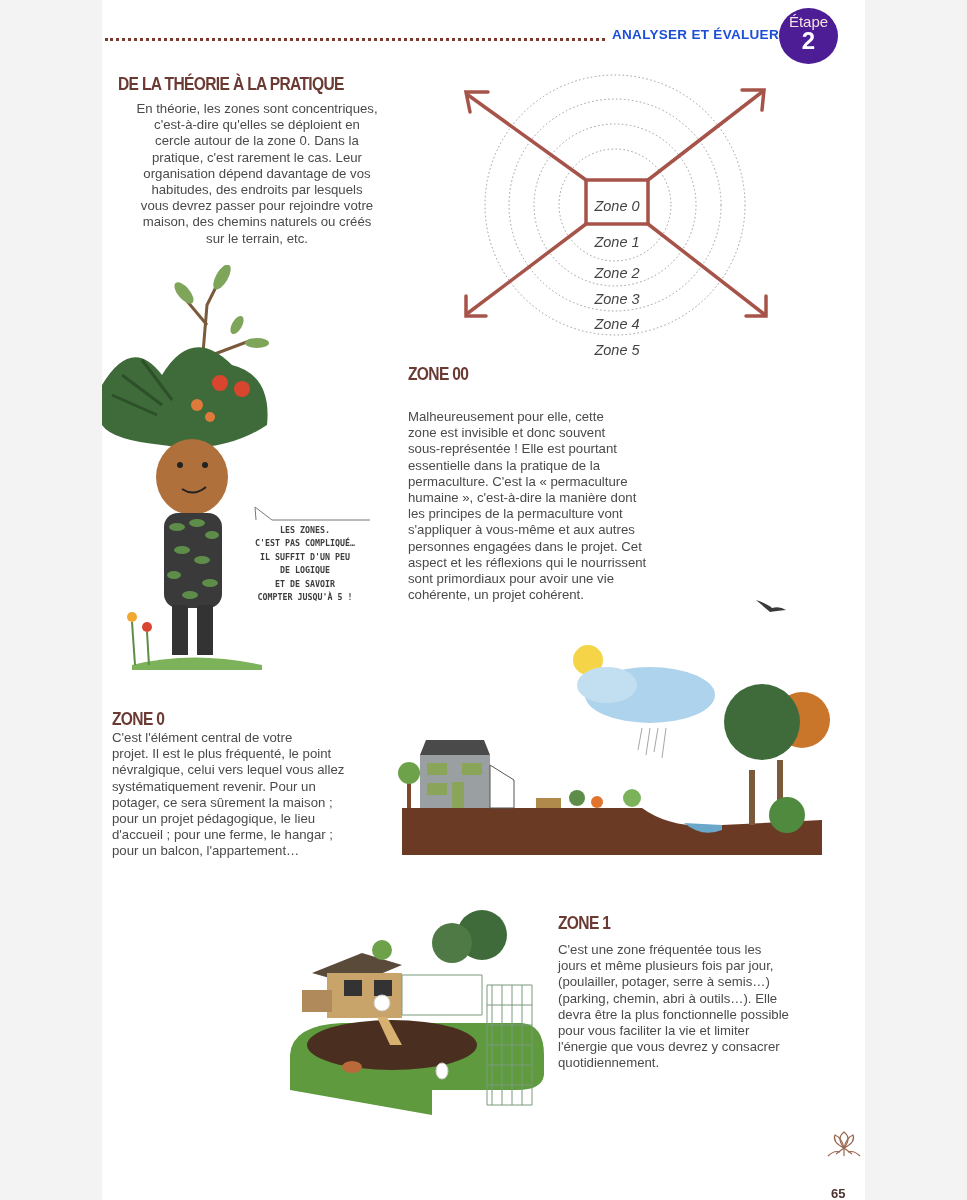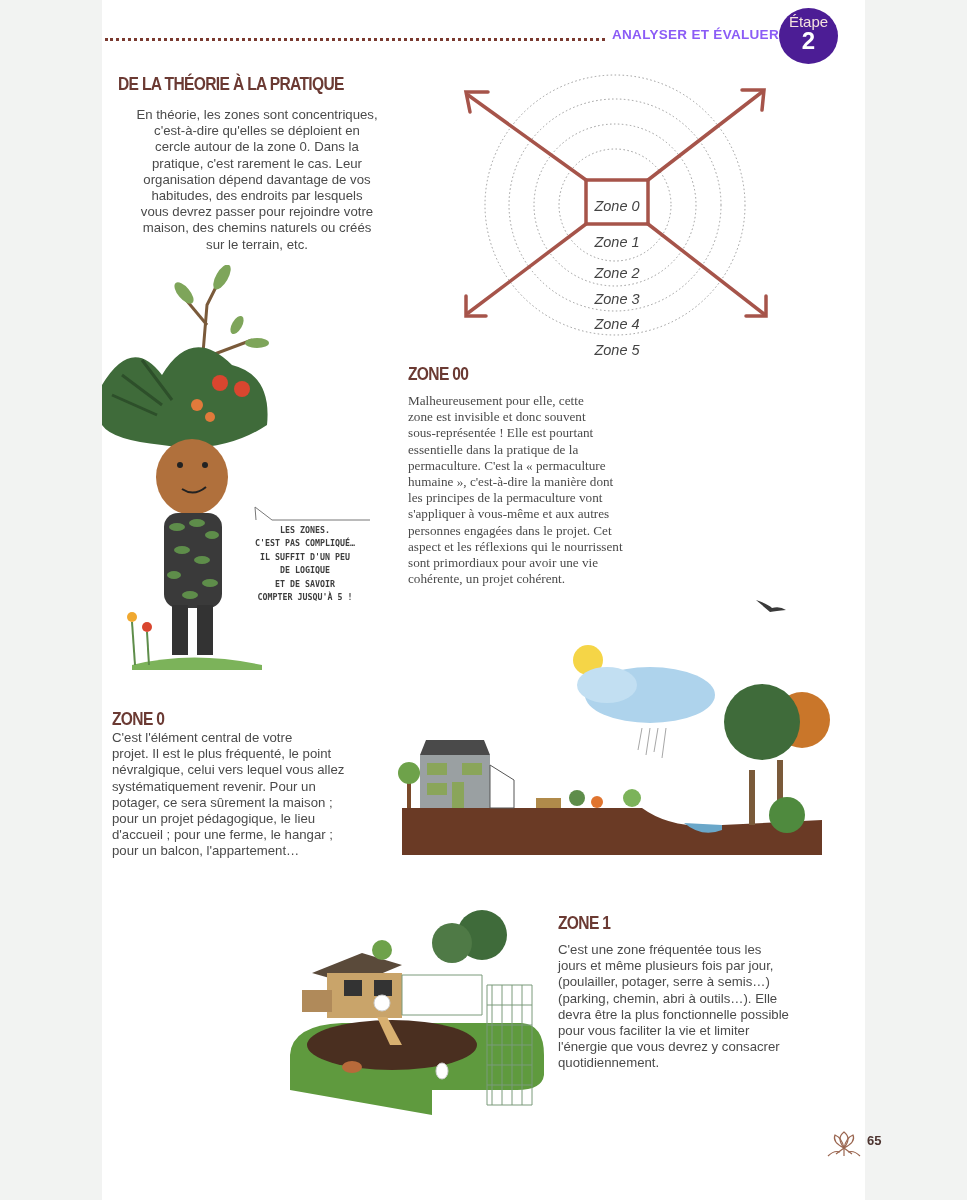--- a/index.html
+++ b/index.html
@@ -12,21 +12,21 @@
     position: absolute; left: 102px; top: 0; width: 763px; height: 1200px;
     background: #ffffff;
   }
   .abs { position: absolute; }
   .dots {
     left: 3px; top: 38px; width: 500px; height: 0;
     border-top: 3px dotted #7a3a30;
   }
   .section-title {
     left: 510px; top: 27px; font-weight: bold; font-size: 13.5px;
-    color: #8b5cf6; letter-spacing: 0.3px; white-space: nowrap;
+    color: #1d4ed8; letter-spacing: 0.3px; white-space: nowrap;
   }
   .etape-badge {
     left: 677px; top: 8px; width: 59px; height: 56px; border-radius: 50%;
     background: #4c1d95; color: #fff; text-align: center;
   }
   .etape-badge .lbl { display:block; font-size: 15px; margin-top: 5px; color:#f5e3df; }
   .etape-badge .num { display:block; font-size: 24px; font-weight: bold; line-height: 22px; }
   h2.head {
     margin: 0; font-family: "Liberation Sans", sans-serif; font-weight: bold;
     font-size: 19px; color: #6b3a33; letter-spacing: -0.8px;
@@ -48,21 +48,21 @@
 
   <div class="abs dots"></div>
   <div class="abs section-title">ANALYSER ET ÉVALUER</div>
   <div class="abs etape-badge">
     <span class="lbl">Étape</span>
     <span class="num">2</span>
   </div>
 
   <div class="abs" style="left:10px; top:73px; width:290px;text-align:center;">
     <h2 class="head">DE LA THÉORIE À LA PRATIQUE</h2>
-    <div class="body-text" style="margin-top:12px;">
+    <div class="body-text" style="margin-top:6px;">
       <div>En théorie, les zones sont concentriques,</div>
       <div>c'est-à-dire qu'elles se déploient en</div>
       <div>cercle autour de la zone 0. Dans la</div>
       <div>pratique, c'est rarement le cas. Leur</div>
       <div>organisation dépend davantage de vos</div>
       <div>habitudes, des endroits par lesquels</div>
       <div>vous devrez passer pour rejoindre votre</div>
       <div>maison, des chemins naturels ou créés</div>
       <div>sur le terrain, etc.</div>
     </div>
@@ -156,21 +156,21 @@
       <div>C'EST PAS COMPLIQUÉ…</div>
       <div>IL SUFFIT D'UN PEU</div>
       <div>DE LOGIQUE</div>
       <div>ET DE SAVOIR</div>
       <div>COMPTER JUSQU'À 5 !</div>
     </div>
   </div>
 
   <div class="abs" style="left:306px; top:363px; width:310px;">
     <h2 class="head">ZONE 00</h2>
-    <div class="body-text" style="margin-top:8px;font-family:Liberation Serif, serif;">
+    <div class="body-text" style="margin-top:24px;">
       <div>Malheureusement pour elle, cette</div>
       <div>zone est invisible et donc souvent</div>
       <div>sous-représentée ! Elle est pourtant</div>
       <div>essentielle dans la pratique de la</div>
       <div>permaculture. C'est la « permaculture</div>
       <div>humaine », c'est-à-dire la manière dont</div>
       <div>les principes de la permaculture vont</div>
       <div>s'appliquer à vous-même et aux autres</div>
       <div>personnes engagées dans le projet. Cet</div>
       <div>aspect et les réflexions qui le nourrissent</div>
@@ -286,15 +286,15 @@
     <svg width="36" height="30" viewBox="0 0 36 30">
       <g stroke="#9a6650" stroke-width="1.2" fill="none">
         <path d="M18 18 Q10 8 18 2 Q26 8 18 18 Z"></path>
         <path d="M18 18 Q6 12 9 5 Q16 8 18 18"></path>
         <path d="M18 18 Q30 12 27 5 Q20 8 18 18"></path>
         <path d="M18 18 L10 24 M18 18 L26 24 M18 18 L18 26"></path>
         <path d="M2 26 Q8 20 14 22 M34 26 Q28 20 22 22"></path>
       </g>
     </svg>
   </div>
-  <div class="abs page-num" style="left:729px; top:1133px;margin-left:36px;">65</div>
+  <div class="abs page-num" style="left:729px; top:1186px;">65</div>
 
 </div>
 
 </body></html>

